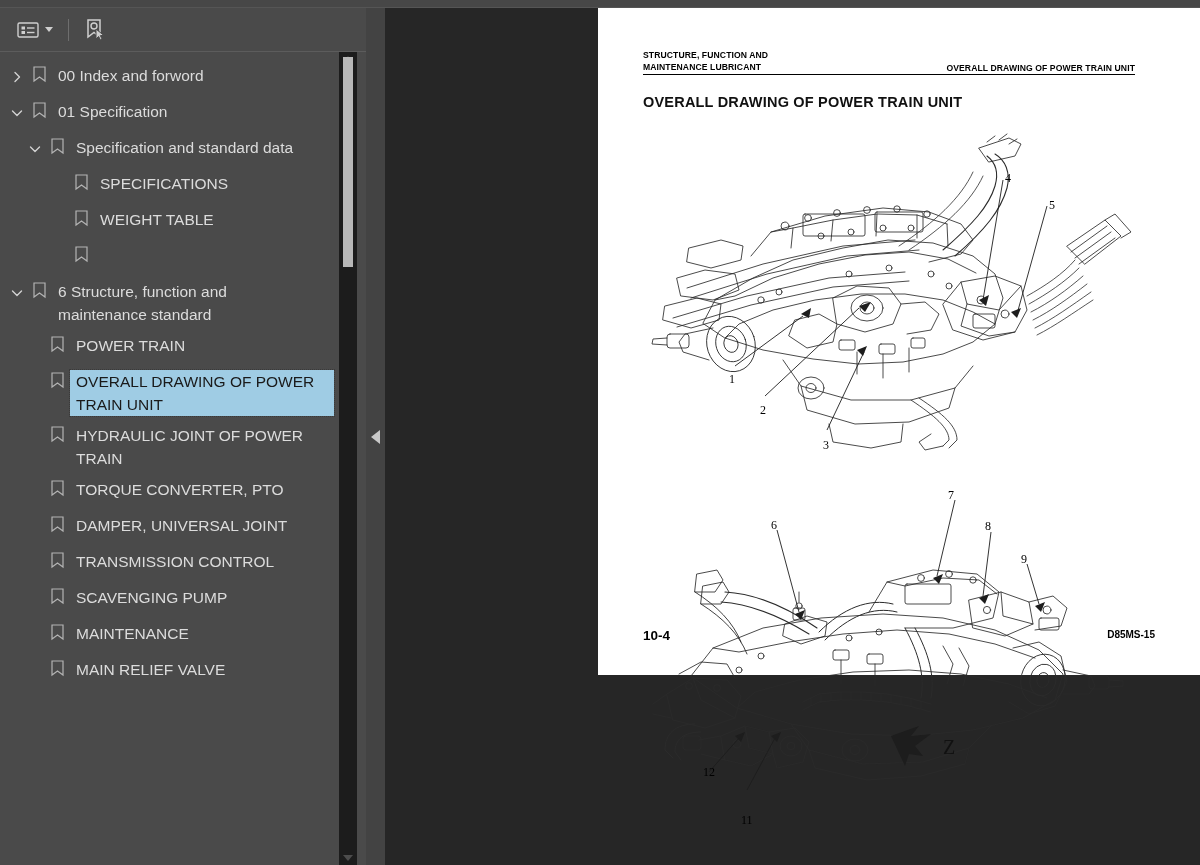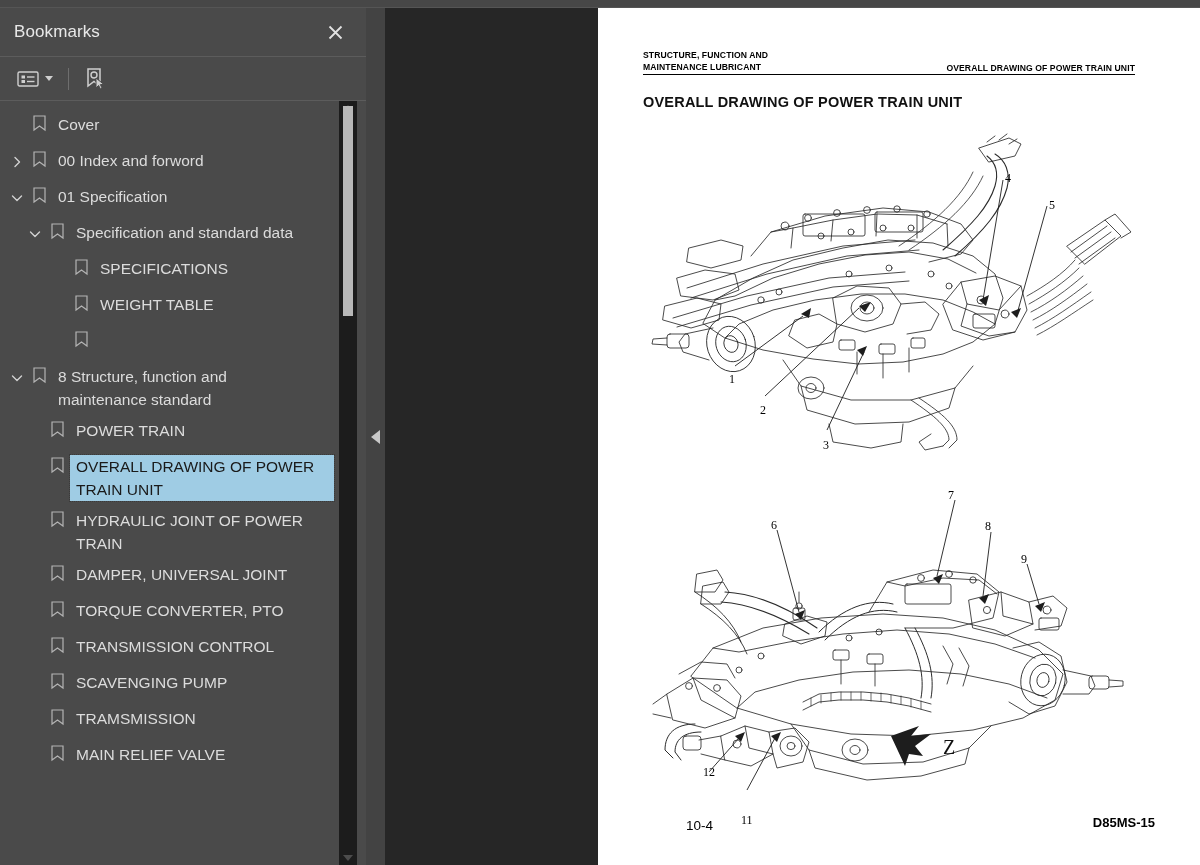--- a/index.html
+++ b/index.html
@@ -190,21 +190,21 @@
   .viewer {
     position: absolute;
     left: 385px; top: 8px;
     width: 815px; height: 857px;
     background: #262626;
     overflow: hidden;
   }
   .page {
     position: absolute;
     left: 213px; top: 0;
-    width: 602px; height: 857px;
+    width: 602px; height: 667px;
     background: #ffffff;
   }
 
   
   .doc-head {
     position: absolute;
     left: 45px; top: 42px;
     width: 492px;
     display: flex;
     justify-content: space-between;
@@ -247,49 +247,40 @@
     position: absolute;
     font-size: 12px;
     color: #000;
     font-family: "Liberation Serif", serif;
   }
 
   .doc-foot-left {
     position: absolute;
     left: 45px; bottom: 32px;
     font-size: 13.5px;
-    font-weight: normal;
+    font-weight: bold;
     color: #000;
-    margin-left: 43px;
   }
   .doc-foot-right {
     position: absolute;
     right: 45px; bottom: 35px;
-    font-size: 13px;
+    font-size: 10px;
     font-weight: bold;
     color: #000;
   }
 </style>
 </head>
 <body>
 
 <div id="app">
 
   <div class="top-strip"></div>
 
   <div class="sidebar">
 
-    <div class="sidebar-header">
-      <span class="sidebar-title">Bookmarks</span>
-      <span class="close-btn">
-        <svg width="15" height="15" viewBox="0 0 15 15">
-          <path d="M1.5 1.5 L13.5 13.5 M13.5 1.5 L1.5 13.5" stroke="#e2e2e2" stroke-width="1.8" fill="none"></path>
-        </svg>
-      </span>
-    </div>
 
     <div class="sidebar-toolbar">
       <span class="tb-btn">
         <svg width="22" height="18" viewBox="0 0 22 18">
           <rect x="1" y="2" width="20" height="14" rx="1.5" fill="none" stroke="#cfcfcf" stroke-width="1.4"></rect>
           <rect x="4.5" y="5.5" width="3.5" height="3" fill="#cfcfcf"></rect>
           <rect x="4.5" y="10" width="3.5" height="3" fill="#cfcfcf"></rect>
           <rect x="10" y="6.3" width="7.5" height="1.4" fill="#cfcfcf"></rect>
           <rect x="10" y="10.8" width="7.5" height="1.4" fill="#cfcfcf"></rect>
         </svg>
@@ -301,29 +292,20 @@
           <path d="M4 2 H16 V19 L10 14.5 L4 19 Z" fill="none" stroke="#cfcfcf" stroke-width="1.5"></path>
           <circle cx="10" cy="8" r="3" fill="none" stroke="#cfcfcf" stroke-width="1.4"></circle>
           <path d="M12 11 L12 21 L14.6 18.4 L16.4 22 L18.1 21.1 L16.3 17.6 L19.8 17.4 Z" fill="#cfcfcf" stroke="#4a4a4a" stroke-width="1"></path>
         </svg>
       </span>
     </div>
 
     <div class="tree-wrap">
       <div class="tree" id="tree">
           <div class="node level-0">
-            <span class="twisty"></span>
-            <span class="bm-icon">
-              <svg width="13" height="17" viewBox="0 0 13 17">
-                <path d="M1 1 H12 V15 L6.5 11 L1 15 Z" fill="none" stroke="#b4b4b4" stroke-width="1.2"></path>
-              </svg>
-            </span>
-            <span class="node-label">Cover</span>
-          </div>
-          <div class="node level-0">
             <span class="twisty">
               <svg width="12" height="12" viewBox="0 0 12 12">
                 <path d="M4 1.5 L8.5 6 L4 10.5" fill="none" stroke="#d2d2d2" stroke-width="1.4" stroke-linecap="round" stroke-linejoin="round"></path>
               </svg>
             </span>
             <span class="bm-icon">
               <svg width="13" height="17" viewBox="0 0 13 17">
                 <path d="M1 1 H12 V15 L6.5 11 L1 15 Z" fill="none" stroke="#b4b4b4" stroke-width="1.2"></path>
               </svg>
             </span>
@@ -385,21 +367,21 @@
             <span class="twisty">
               <svg width="12" height="12" viewBox="0 0 12 12">
                 <path d="M1.5 4 L6 8.5 L10.5 4" fill="none" stroke="#d2d2d2" stroke-width="1.4" stroke-linecap="round" stroke-linejoin="round"></path>
               </svg>
             </span>
             <span class="bm-icon">
               <svg width="13" height="17" viewBox="0 0 13 17">
                 <path d="M1 1 H12 V15 L6.5 11 L1 15 Z" fill="none" stroke="#b4b4b4" stroke-width="1.2"></path>
               </svg>
             </span>
-            <span class="node-label">8 Structure, function and maintenance standard</span>
+            <span class="node-label">6 Structure, function and maintenance standard</span>
           </div>
           <div class="node level-1">
             <span class="twisty"></span>
             <span class="bm-icon">
               <svg width="13" height="17" viewBox="0 0 13 17">
                 <path d="M1 1 H12 V15 L6.5 11 L1 15 Z" fill="none" stroke="#b4b4b4" stroke-width="1.2"></path>
               </svg>
             </span>
             <span class="node-label">POWER TRAIN</span>
           </div>
@@ -421,57 +403,57 @@
             </span>
             <span class="node-label">HYDRAULIC JOINT OF POWER TRAIN</span>
           </div>
           <div class="node level-1">
             <span class="twisty"></span>
             <span class="bm-icon">
               <svg width="13" height="17" viewBox="0 0 13 17">
                 <path d="M1 1 H12 V15 L6.5 11 L1 15 Z" fill="none" stroke="#b4b4b4" stroke-width="1.2"></path>
               </svg>
             </span>
+            <span class="node-label">TORQUE CONVERTER, PTO</span>
+          </div>
+          <div class="node level-1">
+            <span class="twisty"></span>
+            <span class="bm-icon">
+              <svg width="13" height="17" viewBox="0 0 13 17">
+                <path d="M1 1 H12 V15 L6.5 11 L1 15 Z" fill="none" stroke="#b4b4b4" stroke-width="1.2"></path>
+              </svg>
+            </span>
             <span class="node-label">DAMPER, UNIVERSAL JOINT</span>
           </div>
           <div class="node level-1">
             <span class="twisty"></span>
             <span class="bm-icon">
               <svg width="13" height="17" viewBox="0 0 13 17">
                 <path d="M1 1 H12 V15 L6.5 11 L1 15 Z" fill="none" stroke="#b4b4b4" stroke-width="1.2"></path>
               </svg>
             </span>
-            <span class="node-label">TORQUE CONVERTER, PTO</span>
-          </div>
-          <div class="node level-1">
-            <span class="twisty"></span>
-            <span class="bm-icon">
-              <svg width="13" height="17" viewBox="0 0 13 17">
-                <path d="M1 1 H12 V15 L6.5 11 L1 15 Z" fill="none" stroke="#b4b4b4" stroke-width="1.2"></path>
-              </svg>
-            </span>
             <span class="node-label">TRANSMISSION CONTROL</span>
           </div>
           <div class="node level-1">
             <span class="twisty"></span>
             <span class="bm-icon">
               <svg width="13" height="17" viewBox="0 0 13 17">
                 <path d="M1 1 H12 V15 L6.5 11 L1 15 Z" fill="none" stroke="#b4b4b4" stroke-width="1.2"></path>
               </svg>
             </span>
             <span class="node-label">SCAVENGING PUMP</span>
           </div>
           <div class="node level-1">
             <span class="twisty"></span>
             <span class="bm-icon">
               <svg width="13" height="17" viewBox="0 0 13 17">
                 <path d="M1 1 H12 V15 L6.5 11 L1 15 Z" fill="none" stroke="#b4b4b4" stroke-width="1.2"></path>
               </svg>
             </span>
-            <span class="node-label">TRAMSMISSION</span>
+            <span class="node-label">MAINTENANCE</span>
           </div>
           <div class="node level-1">
             <span class="twisty"></span>
             <span class="bm-icon">
               <svg width="13" height="17" viewBox="0 0 13 17">
                 <path d="M1 1 H12 V15 L6.5 11 L1 15 Z" fill="none" stroke="#b4b4b4" stroke-width="1.2"></path>
               </svg>
             </span>
             <span class="node-label">MAIN RELIEF VALVE</span>
           </div>

